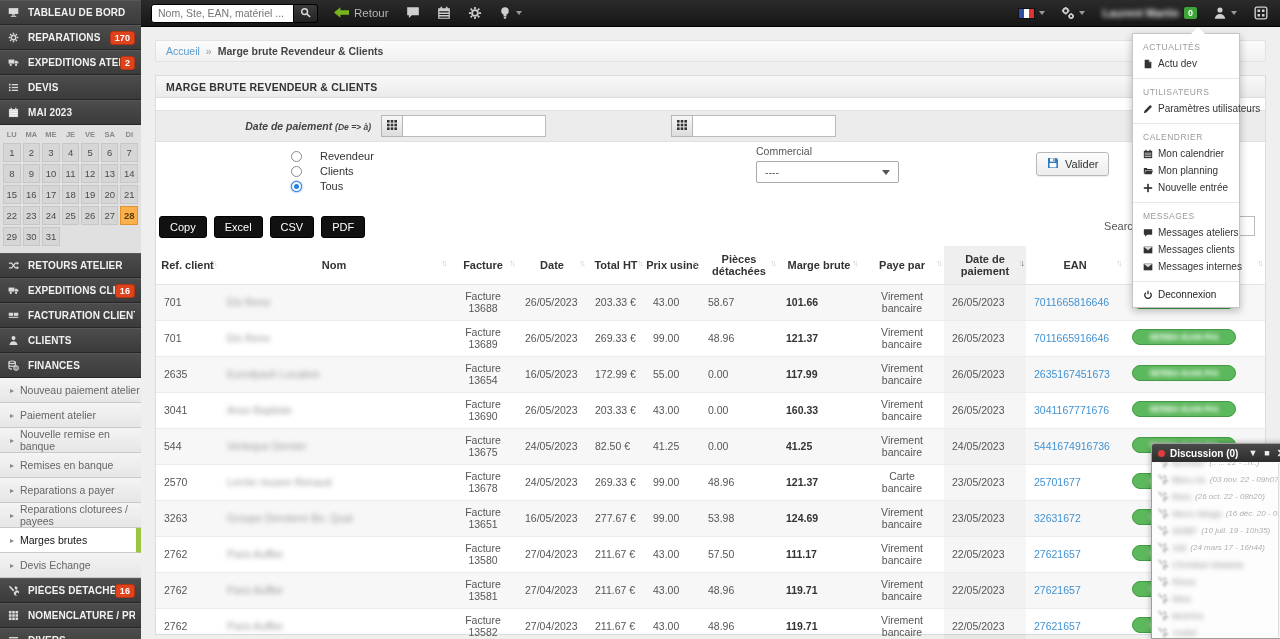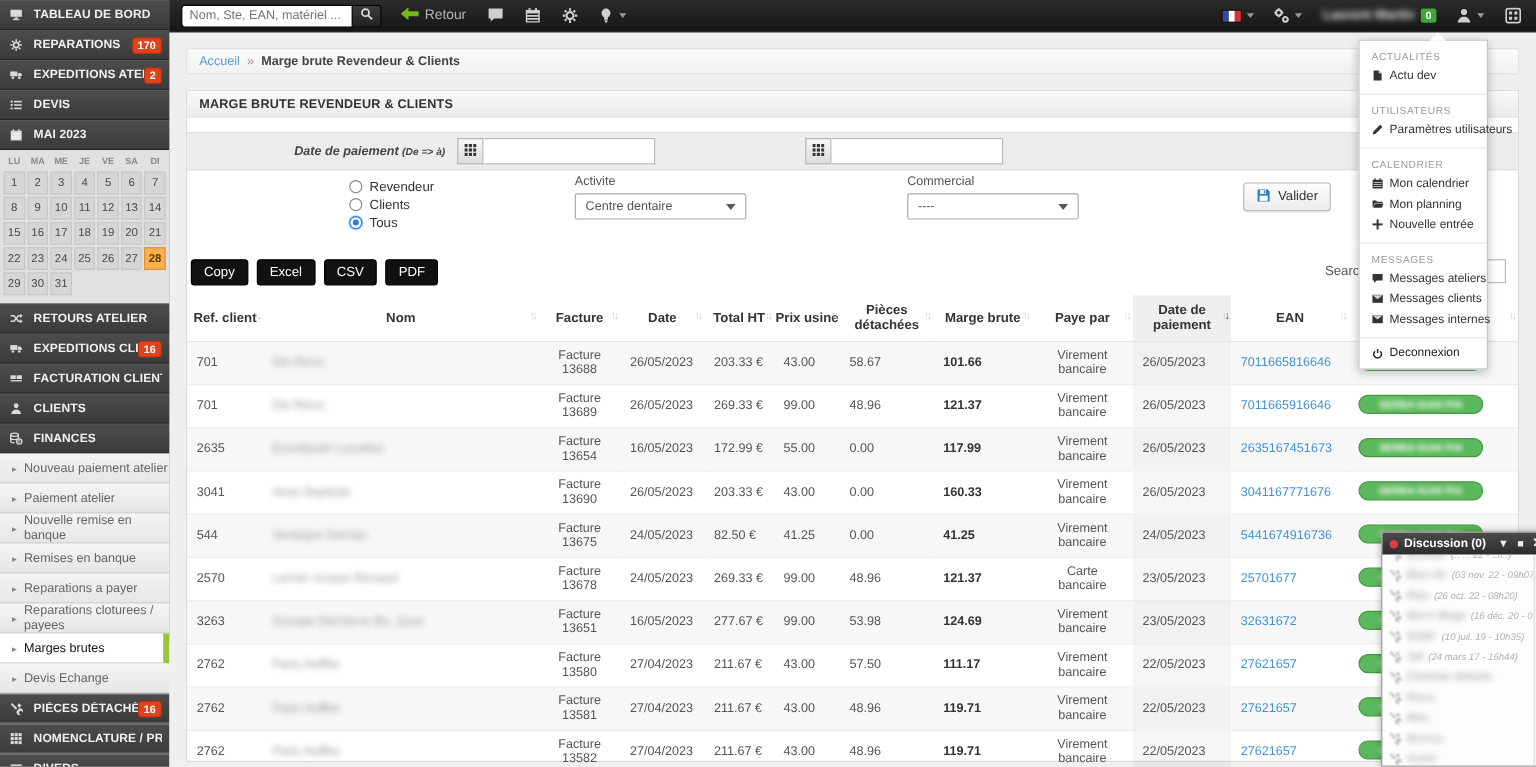--- a/index.html
+++ b/index.html
@@ -51,21 +51,21 @@
   .panel { margin:13px 14px 0 14px; background:#fff; border:1px solid #dcdcdc; height:560px; }
   .panel-hd { height:22px; background:linear-gradient(#f8f8f8,#ebebeb); border-bottom:1px solid #dcdcdc; display:flex; align-items:center; padding:0 10px; font-size:10.5px; font-weight:bold; color:#333; letter-spacing:.2px; }
   .date-strip { margin-top:12px; height:32px; background:#ececec; border-top:1px solid #e0e0e0; border-bottom:1px solid #e0e0e0; display:flex; align-items:center; }
   .date-lbl { width:215px; text-align:right; font-style:italic; font-weight:bold; font-size:10.5px; color:#444; }
   .date-lbl small { font-size:8.5px; font-weight:bold; }
   .grid-btn { width:22px; height:22px; margin-left:10px; background:linear-gradient(#f7f7f7,#ddd); border:1px solid #b5b5b5; display:flex; align-items:center; justify-content:center; cursor:pointer; }
   .grid-btn + input { width:143px; height:22px; border:1px solid #bbb; border-left:none; background:#fff; padding:0 5px; }
   .gap2 { width:125px; }
   .filter-area { position:relative; height:64px; padding-top:8px; }
   .radios { position:absolute; left:135px; top:8px; }
-  .radio-row { display:flex; align-items:flex-start; margin-bottom:3px; cursor:pointer; }
+  .radio-row { display:flex; align-items:center; margin-bottom:3px; cursor:pointer;gap:12px; }
   .radio { width:11px; height:11px; border:1px solid #8a8a8a; border-radius:50%; background:#fff; margin-right:6px; position:relative; }
   .radio.on { border-color:#2a7fde; box-shadow:0 0 2px #2a7fde; }
   .radio.on::after { content:""; position:absolute; left:2px; top:2px; width:5px; height:5px; border-radius:50%; background:#2a7fde; }
   .sel-group { position:absolute; top:3px; font-size:10.5px; color:#555; }
   .sel-box { margin-top:4px; width:143px; height:22px; border:1px solid #aaa; border-radius:2px; background:#fff; display:flex; align-items:center; padding:0 8px; color:#555; position:relative; cursor:pointer; }
   .sel-box::after { content:""; position:absolute; right:8px; top:8px; width:0; height:0; border-left:4px solid transparent; border-right:4px solid transparent; border-top:5px solid #555; }
   .valider { position:absolute; left:880px; top:10px; height:24px; background:linear-gradient(#fdfdfd,#ececec); border:1px solid #b9b9b9; border-radius:3px; display:flex; align-items:center; padding:0 10px; gap:6px; font-size:11px; color:#333; cursor:pointer; box-shadow:0 1px 1px rgba(0,0,0,.08); }
   .btns-row { height:26px; margin-top:8px; display:flex; align-items:center; padding-left:3px; position:relative; }
   .btn-dark { background:#111; color:#fff; border:1px solid #000; border-radius:3px; font-size:11px; padding:4px 10px; margin-right:7px; cursor:pointer; }
   .dt-search { position:absolute; right:10px; top:2px; display:flex; align-items:center; gap:6px; color:#555; }
@@ -86,21 +86,21 @@
   td .two { line-height:12px; display:inline-block; }
   td.marge { font-weight:bold; color:#333; }
   a.ean { color:#4292d2; text-decoration:none; cursor:pointer; }
   .pill { display:inline-block; width:104px; height:16px; background:#5cb85c; border:1px solid #429a42; border-radius:9px; color:#fff; font-size:8.5px; font-weight:bold; text-align:center; line-height:15px; overflow:hidden; }
   .pill span { filter:blur(2px); }
 
   
   .user-menu { position:absolute; left:1132px; top:33px; width:108px; background:#fff; border:1px solid #c5c5c5; box-shadow:0 3px 8px rgba(0,0,0,.25); z-index:40; padding-bottom:4px; }
   .user-menu::before { content:""; position:absolute; top:-7px; left:58px; border-left:7px solid transparent; border-right:7px solid transparent; border-bottom:7px solid #fff; }
   .um-title { font-size:8.5px; color:#9b9b9b; letter-spacing:.5px; margin:8px 10px 3px 10px; }
-  .um-item { display:flex; align-items:flex-start; gap:5px; padding:3px 10px; font-size:10px; color:#333; cursor:pointer; white-space:nowrap; }
+  .um-item { display:flex; align-items:flex-end; gap:5px; padding:3px 10px; font-size:10px; color:#333; cursor:pointer; white-space:nowrap; }
   .um-item svg { width:10px; height:10px; flex:none; }
   .um-div { border-top:1px solid #e6e6e6; margin:6px 0 0 0; }
   .um-logout { display:flex; align-items:center; gap:5px; padding:7px 10px 3px 10px; font-size:10px; color:#222; cursor:pointer; }
   .um-logout svg { width:10px; height:10px; }
 
   
   .disc { position:absolute; left:1115px; top:443px; width:142px; height:196px; z-index:45; background:#fdfdfd; border:1px solid #9e9e9e; border-radius:3px 3px 0 0; box-shadow:0 0 6px rgba(0,0,0,.3);margin-left:36px; }
   .disc-hd { height:18px; background:linear-gradient(#4a4a4a,#2c2c2c); border-radius:2px 2px 0 0; display:flex; align-items:center; padding:0 6px; color:#fff; font-size:10px; font-weight:bold; }
   .disc-dot { width:7px; height:7px; border-radius:50%; background:#e03c3c; margin-right:5px; }
   .disc-hd .sp { flex:1; }
@@ -500,26 +500,20 @@
           </div>
           <div class="radio-row">
             <span class="radio"></span>
             <span>Clients</span>
           </div>
           <div class="radio-row">
             <span class="radio on"></span>
             <span>Tous</span>
           </div>
         </div>
-      <div class="sel-group" style="left:323px">
-        <div>Activite</div>
-        <div class="sel-box">
-            <span>Centre dentaire</span>
-          </div>
-      </div>
       <div class="sel-group" style="left:600px">
         <div>Commercial</div>
         <div class="sel-box">
             <span>----</span>
           </div>
       </div>
       <div class="valider">
         <span><svg width="12" height="12" viewBox="0 0 12 12">
               <path fill="#2b7bbf" d="M1 1h8.5L11 2.5V11H1z"></path>
               <rect x="3" y="1.4" width="5" height="3.2" fill="#fff"></rect>

